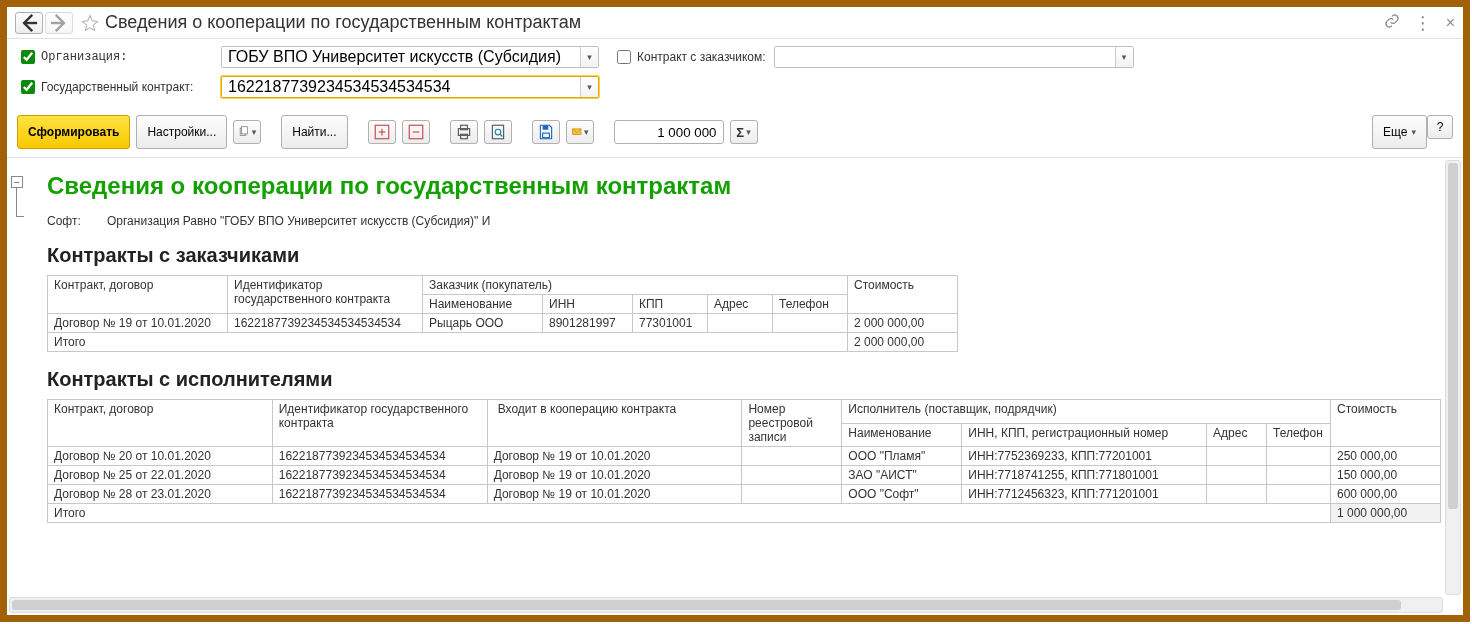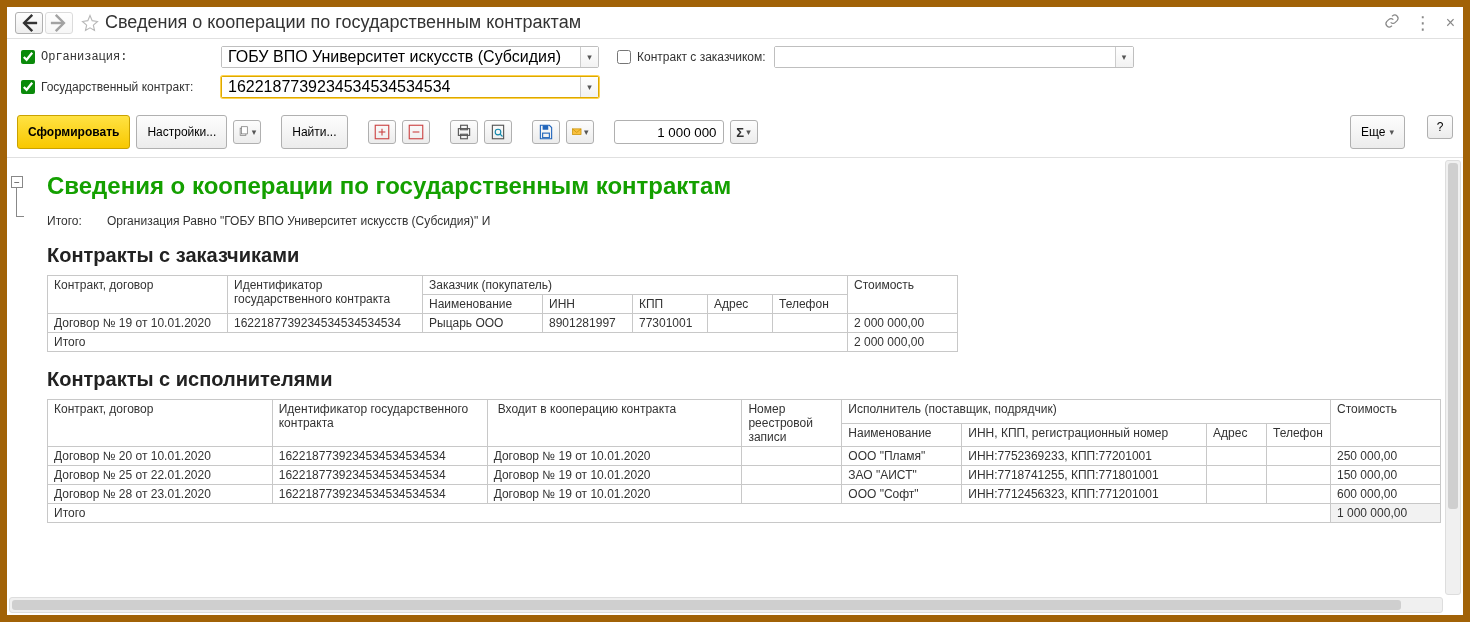--- a/index.html
+++ b/index.html
@@ -88,21 +88,21 @@
     display: inline-flex; align-items:center; justify-content:center; gap:2px;
     cursor:pointer; padding:0 4px;
   }
   .sep { width: 8px; }
   .num-field {
     height: 24px; width: 110px;
     border: 1px solid #b0b0b0; border-radius:3px;
     text-align: right; padding: 0 6px;
     background: #fff;
   }
-  .toolbar-right { margin-left: auto; display:flex; gap:22px;justify-content:center;}
+  .toolbar-right { margin-left: auto; display:flex; gap:0;justify-content:center;}
   .report-area {
     flex: 1;
     overflow: auto;
     padding: 10px 18px 10px 18px;
     position: relative;
   }
   .tree-gutter {
     position:absolute; left:4px; top:18px; width:20px;
   }
   .tree-minus {
@@ -273,21 +273,21 @@
   <div class="report-wrap">
     <div class="report-area">
       <div class="tree-gutter">
         <div class="tree-minus">−</div>
         <div style="width:1px;height:28px;margin-left:5px;border-left:1px solid #888;"></div>
         <div style="width:8px;height:1px;margin-left:5px;border-top:1px solid #888;"></div>
       </div>
       <div class="report-inner">
         <h1 class="report-title">Сведения о кооперации по государственным контрактам</h1>
         <div class="sel-row">
-          <div class="sel-label">Итого:</div>
+          <div class="sel-label">Софт:</div>
           <div>
             <div>Организация Равно "ГОБУ ВПО Университет искусств (Субсидия)" И</div>
           </div>
         </div>
 
         <h2 class="section">Контракты с заказчиками</h2>
         <table class="grid">
           <tbody>
               <tr>
             <th rowspan="2" style="width:180px;">Контракт, договор</th>

